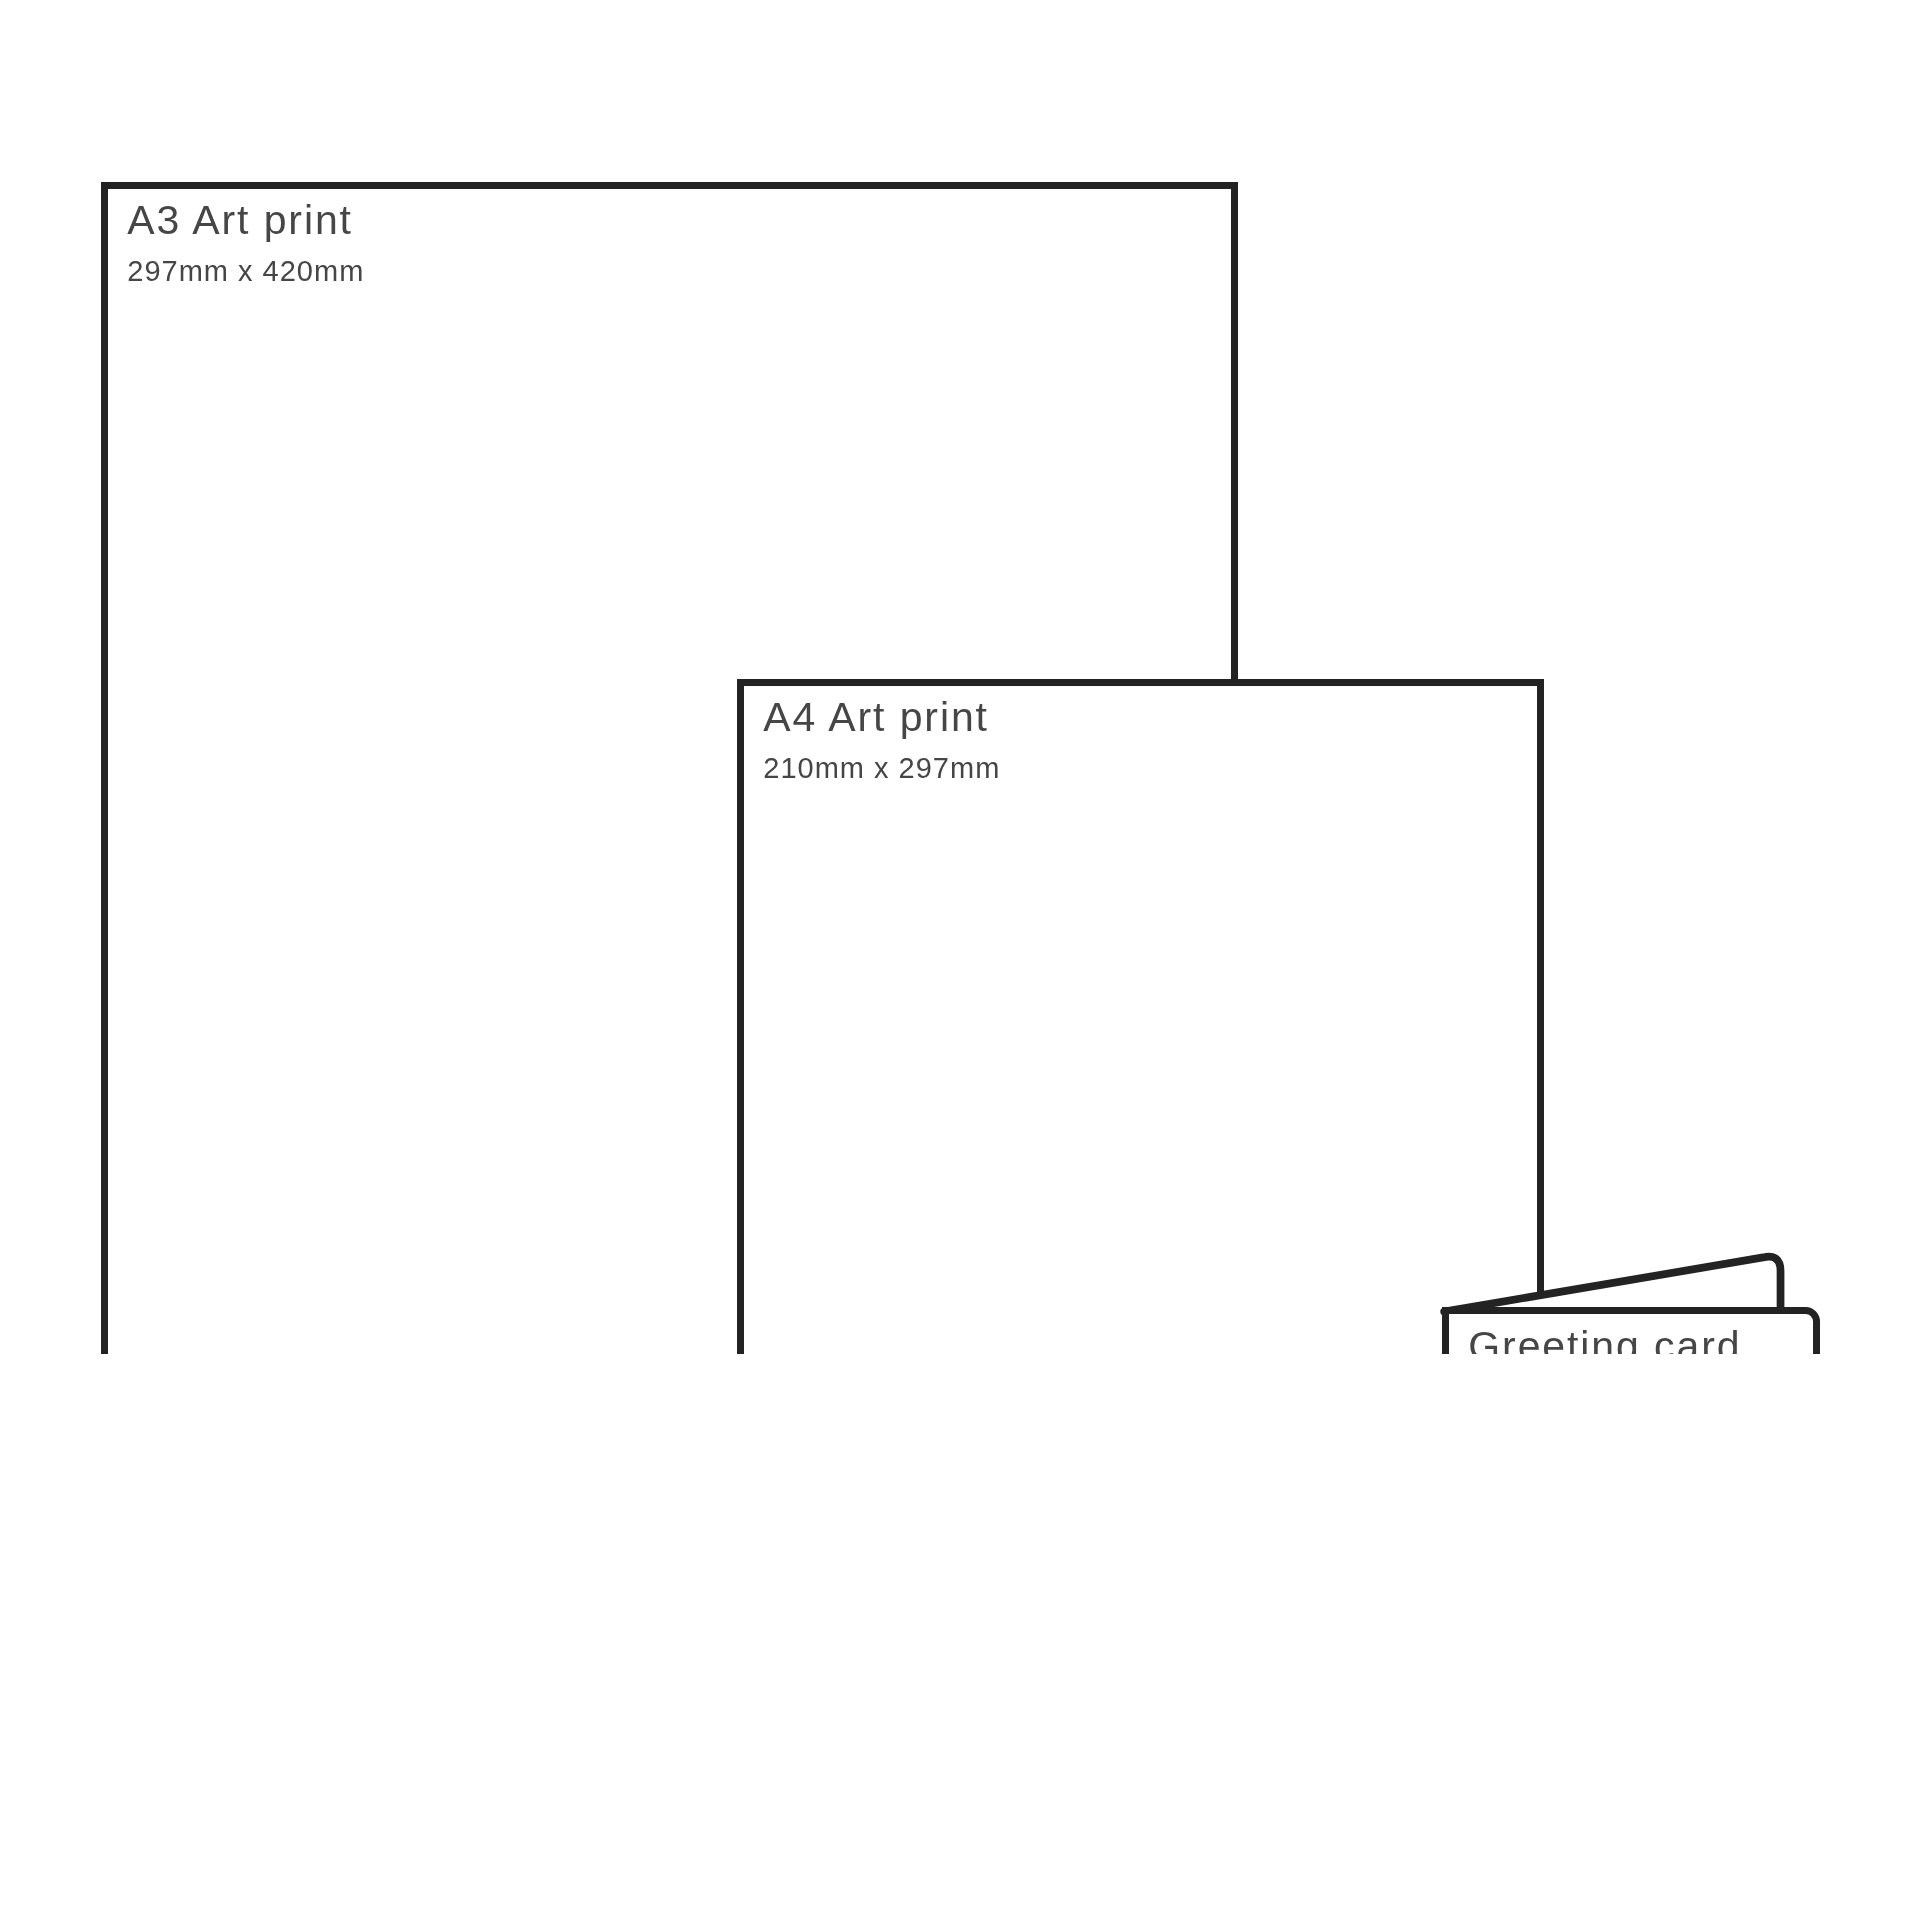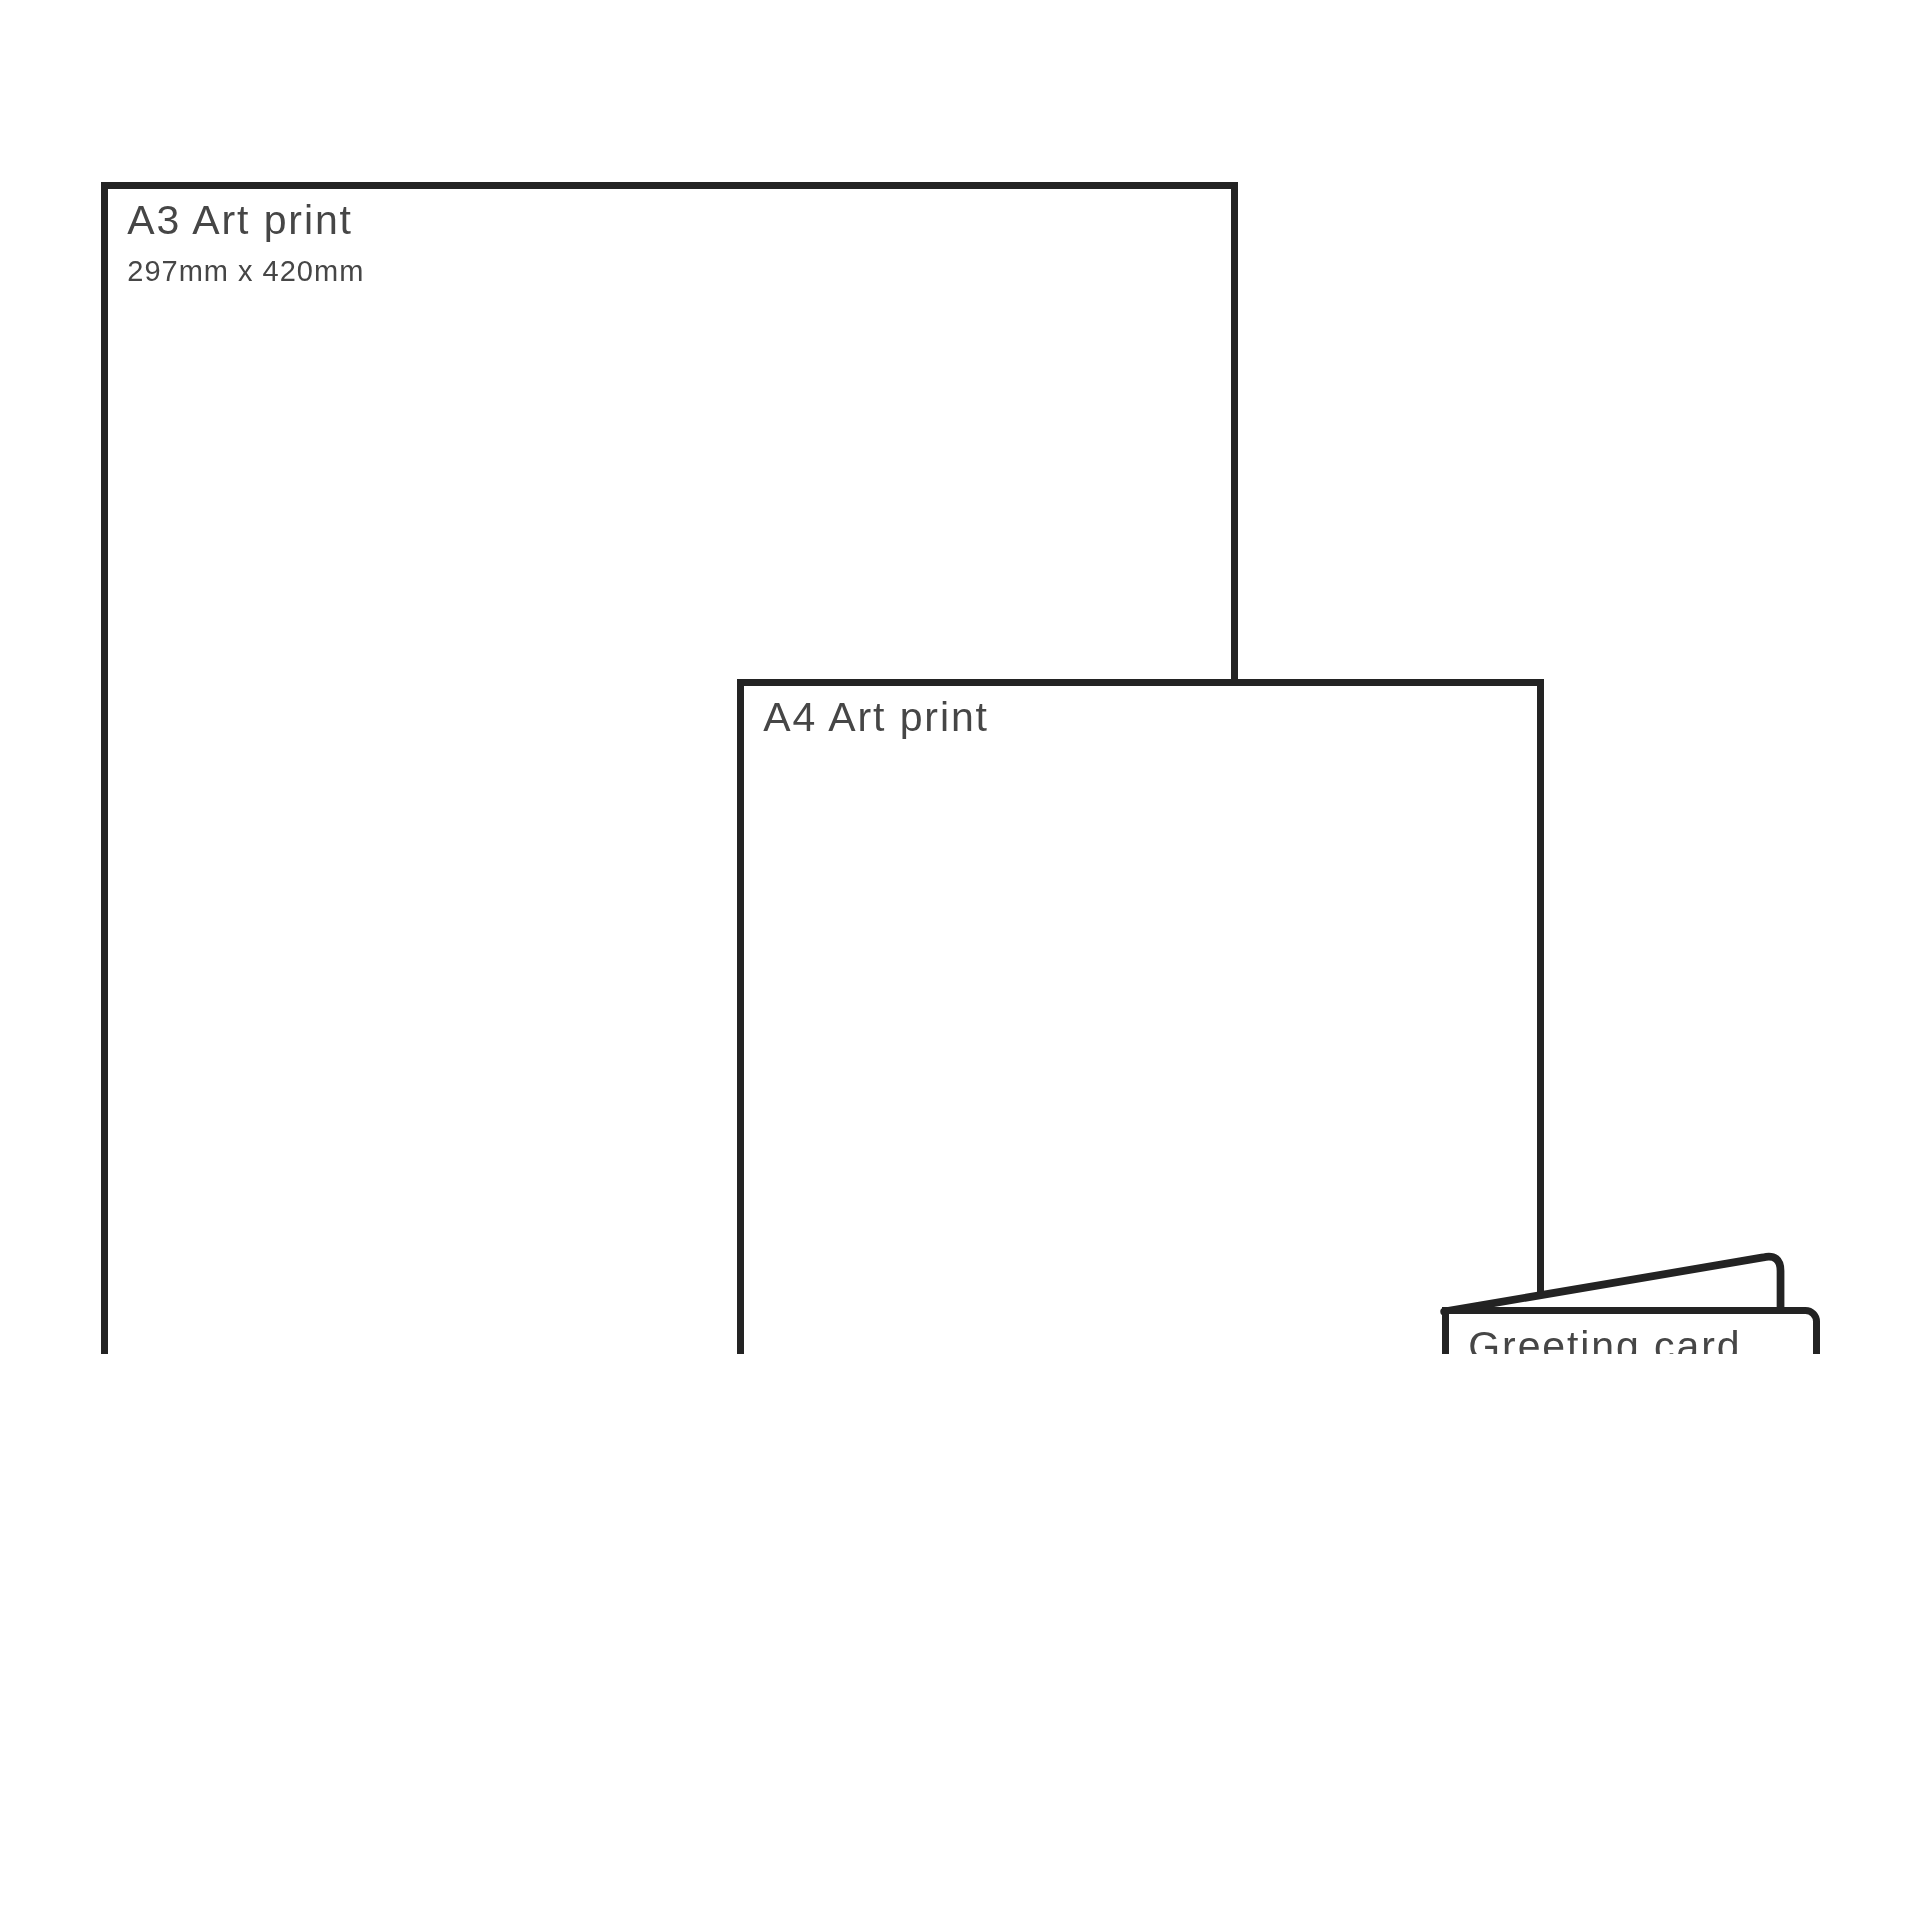--- a/index.html
+++ b/index.html
@@ -78,20 +78,21 @@
   <div class="sheet sheet-a3">
     <div class="label">
       <div class="title">A3 Art print</div>
       <div class="dims">297mm x 420mm</div>
     </div>
   </div>
 
   <div class="sheet sheet-a4">
     <div class="label">
       <div class="title">A4 Art print</div>
+      <div class="dims">210mm x 297mm</div>
     </div>
   </div>
 
   <svg class="card-back-svg" viewBox="0 0 420 100" xmlns="http://www.w3.org/2000/svg">
     <path d="M 26 78 L 356 22 Q 374 18 374 36 L 374 78 Z" fill="#ffffff" stroke="#232323" stroke-width="8" stroke-linejoin="round"></path>
   </svg>
 
   <div class="sheet sheet-card">
     <div class="label">
       <div class="title">Greeting card</div>

